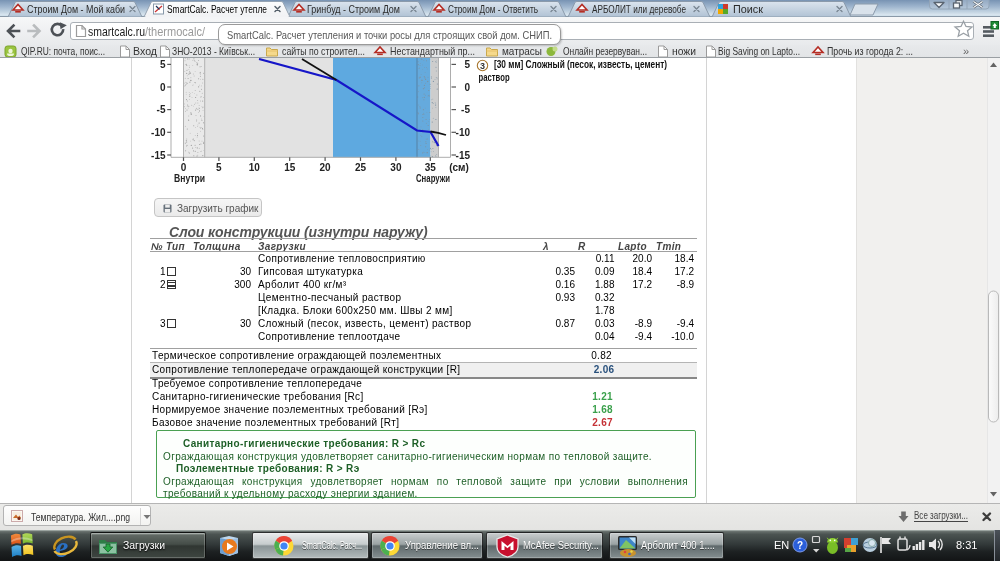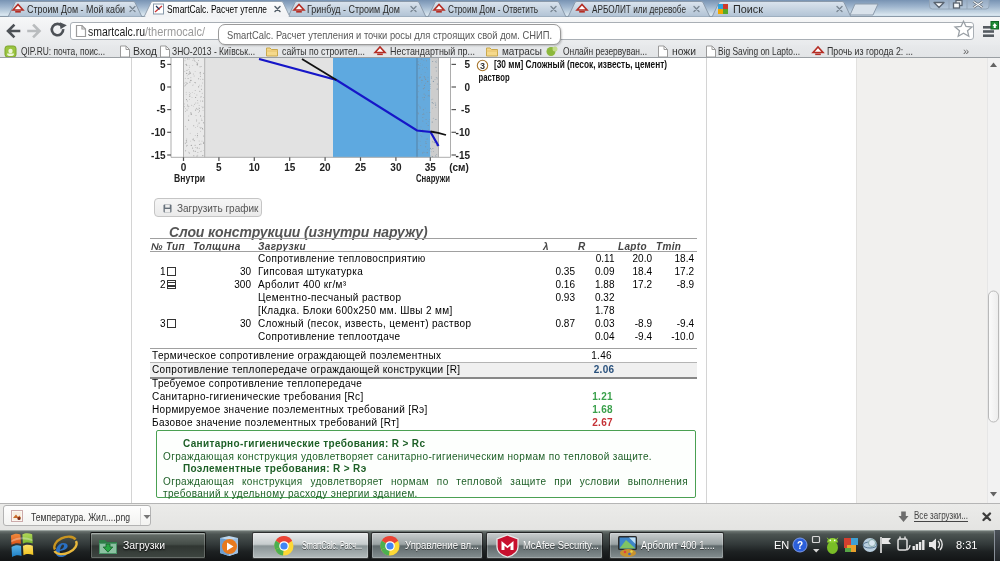--- a/index.html
+++ b/index.html
@@ -665,38 +665,38 @@
 <span class="abs t num" style="left:530px;top:318.2px;width:45px;letter-spacing:0">0.87</span>
 <span class="abs t num" style="left:570px;top:318.2px;width:44.5px;letter-spacing:0">0.03</span>
 <span class="abs t num" style="left:608px;top:318.2px;width:44px;letter-spacing:0">-8.9</span>
 <span class="abs t num" style="left:650px;top:318.2px;width:44px;letter-spacing:0">-9.4</span>
 <span class="abs t" style="left:258px;top:331.3px">Сопротивление теплоотдаче</span>
 <span class="abs t num" style="left:570px;top:331.3px;width:44.5px;letter-spacing:0">0.04</span>
 <span class="abs t num" style="left:608px;top:331.3px;width:44px;letter-spacing:0">-9.4</span>
 <span class="abs t num" style="left:650px;top:331.3px;width:44px;letter-spacing:0">-10.0</span>
 <div class="hl" style="left:150px;top:347.5px;width:547px"></div>
 <span class="abs t" style="left:152px;top:349.5px">Термическое сопротивление ограждающей поэлементных</span>
-<span class="abs t num" style="left:570px;top:349.5px;width:42px">1.46</span>
+<span class="abs t num" style="left:570px;top:349.5px;width:42px">0.82</span>
 <div class="hl" style="left:150px;top:361.5px;width:547px;background:#b5b5b5"></div>
 <div class="abs" style="left:150px;top:362.5px;width:547px;height:14px;background:#f0f0f0"></div>
 <span class="abs t" style="left:152px;top:364px">Сопротивление теплопередаче ограждающей конструкции [R]</span>
 <span class="abs t num b" style="left:570px;top:364px;width:44.5px;color:#28507c">2.06</span>
 <div class="abs" style="left:150px;top:376.5px;width:547px;height:2px;background:#888"></div>
 <span class="abs t" style="left:152px;top:378px">Требуемое сопротивление теплопередаче</span>
 <span class="abs t" style="left:152px;top:390.5px">Санитарно-гигиенические требования [Rc]</span>
 <span class="abs t num b" style="left:570px;top:390.5px;width:43px;color:#3aa04b">1.21</span>
 <span class="abs t" style="left:152px;top:403.5px">Нормируемое значение поэлементных требований [Rэ]</span>
 <span class="abs t num b" style="left:570px;top:403.5px;width:43px;color:#3aa04b">1.68</span>
 <span class="abs t" style="left:152px;top:416.5px">Базовое значение поэлементных требований [Rт]</span>
 <span class="abs t num b" style="left:570px;top:416.5px;width:43px;color:#c53136">2.67</span>
 
 <div class="abs" style="left:156px;top:430px;width:540px;height:68px;border:1px solid #4aa052;border-radius:2px;background:#fdfffd"></div>
 <span class="abs t" style="left:163px;top:450.5px;color:#1d5f26">Ограждающая конструкция удовлетворяет санитарно-гигиеническим нормам по тепловой защите.</span>
 <span class="abs t b" style="left:183px;top:437.5px;color:#1d5f26">Санитарно-гигиенические требования: R &gt; Rc</span>
-<span class="abs t b" style="left:183px;top:463px;color:#1d5f26">Поэлементные требования: R &gt; Rэ</span>
+<span class="abs t b" style="left:176px;top:463px;color:#1d5f26">Поэлементные требования: R &gt; Rэ</span>
 <div class="abs t" style="left:163px;top:475.5px;width:525px;color:#1d5f26;white-space:normal;text-align:justify;text-align-last:justify">Ограждающая конструкция удовлетворяет нормам по тепловой защите при условии выполнения</div>
 <span class="abs t" style="left:163px;top:488px;color:#1d5f26">требований к удельному расходу энергии зданием.</span>
 
 <svg class="abs" style="left:987px;top:58px" width="13" height="445">
 <path d="M3,9 L10,9 L6.5,4.5 Z" fill="#636363"></path>
 <path d="M3,434 L10,434 L6.5,438.5 Z" fill="#636363"></path>
 <rect x="1.5" y="233" width="10" height="131" rx="5" fill="url(#thumbg)" stroke="#b9b9b9"></rect>
 <defs>
         <linearGradient id="thumbg" x1="0" y1="0" x2="1" y2="0">
           <stop offset="0" stop-color="#fbfbfb"></stop>

